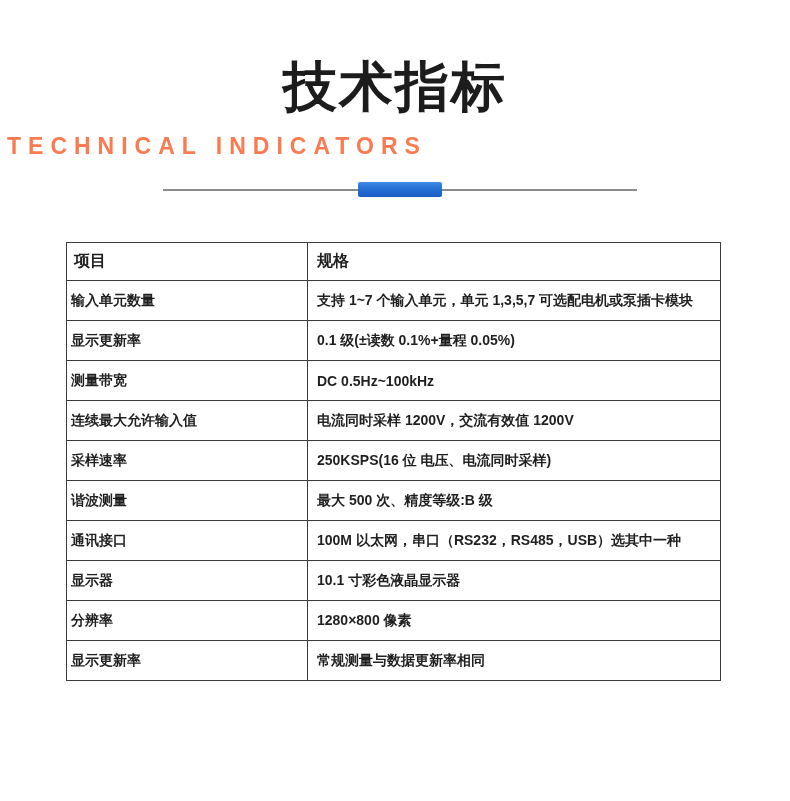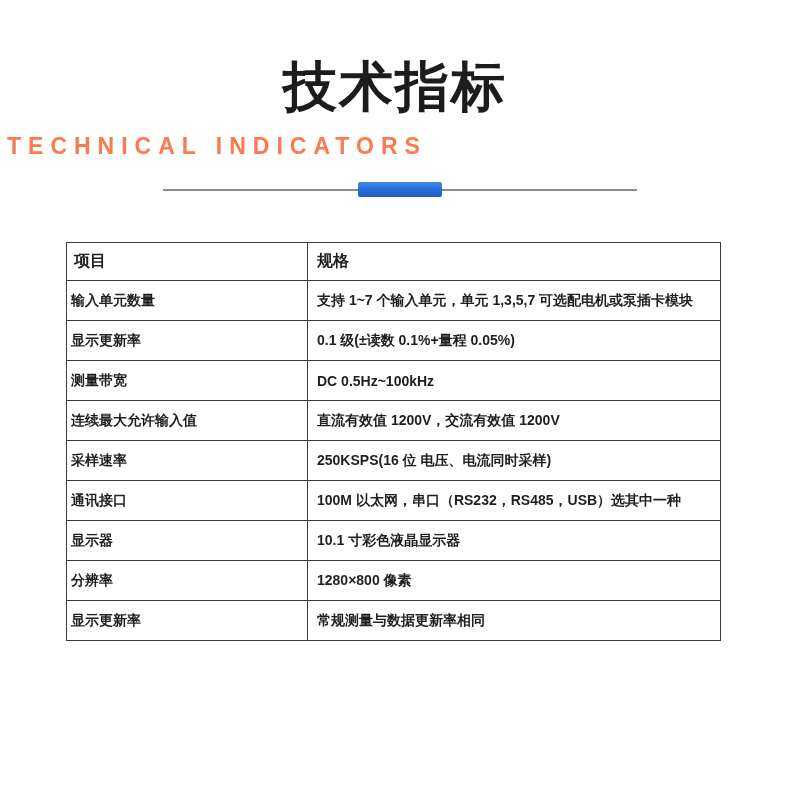--- a/index.html
+++ b/index.html
@@ -106,25 +106,29 @@
       <tr>
         <td>显示更新率</td>
         <td class="spec-cell">0.1 级(±读数 0.1%+量程 0.05%)</td>
       </tr>
       <tr>
         <td>测量带宽</td>
         <td class="spec-cell">DC 0.5Hz~100kHz</td>
       </tr>
       <tr>
         <td>连续最大允许输入值</td>
-        <td class="spec-cell">直流有效值 1200V，交流有效值 1200V</td>
+        <td class="spec-cell">电流同时采样 1200V，交流有效值 1200V</td>
       </tr>
       <tr>
         <td>采样速率</td>
         <td class="spec-cell">250KSPS(16 位  电压、电流同时采样)</td>
+      </tr>
+      <tr>
+        <td>谐波测量</td>
+        <td class="spec-cell">最大 500 次、精度等级:B 级</td>
       </tr>
       <tr>
         <td>通讯接口</td>
         <td class="spec-cell">100M 以太网，串口（RS232，RS485，USB）选其中一种</td>
       </tr>
       <tr>
         <td>显示器</td>
         <td class="spec-cell">10.1 寸彩色液晶显示器</td>
       </tr>
       <tr>

